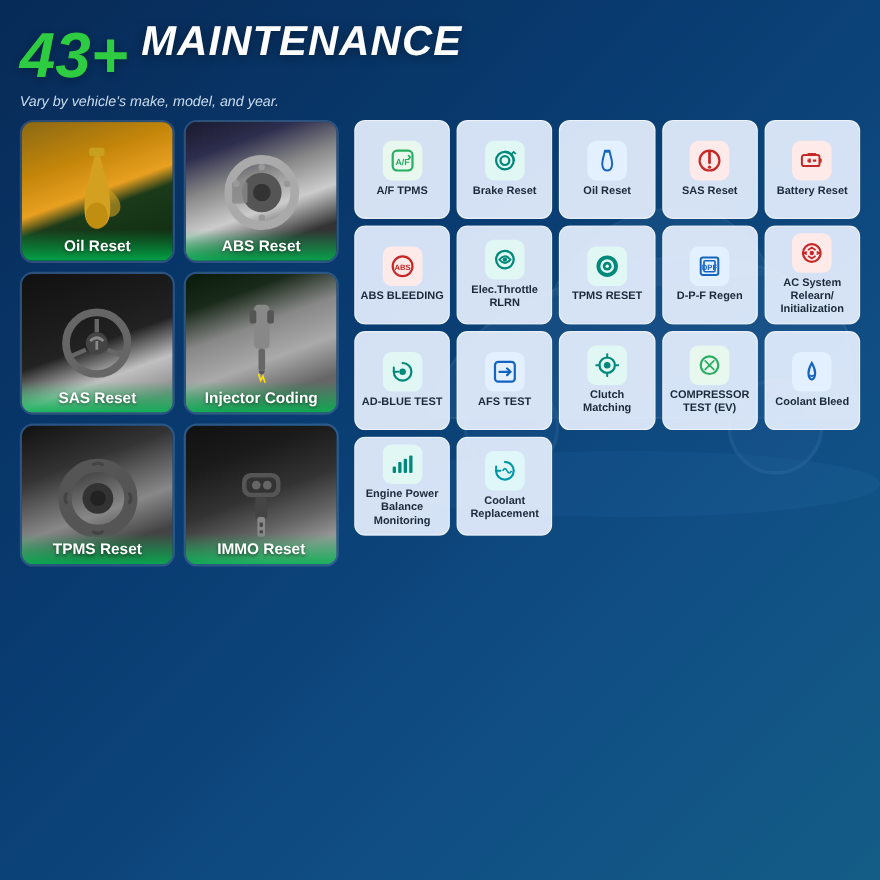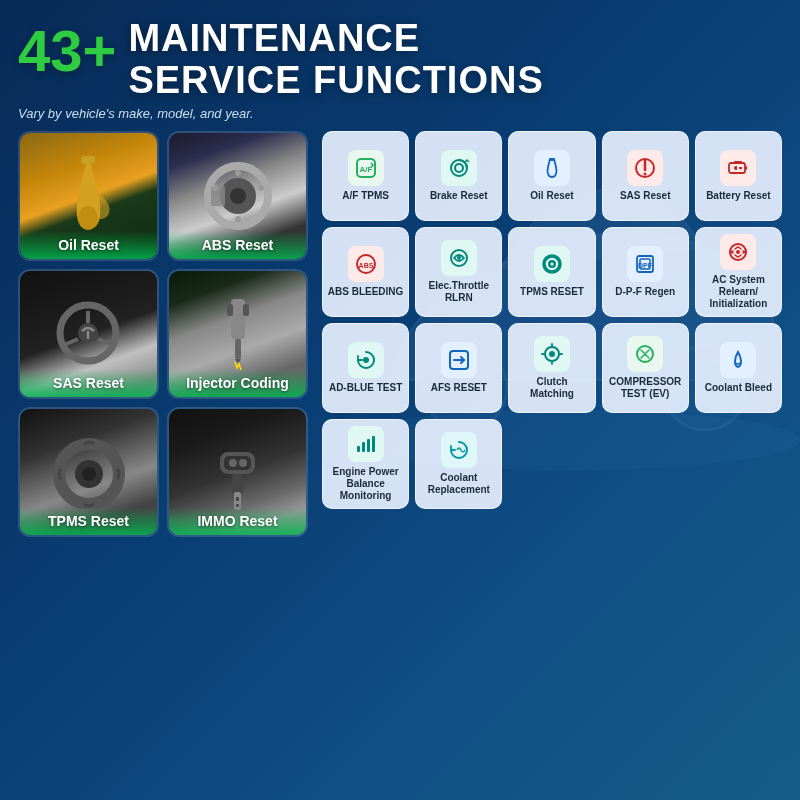--- a/index.html
+++ b/index.html
@@ -22,20 +22,21 @@
     .content {
       position: relative;
       z-index: 1;
       padding: 18px 18px 10px 18px;
     }
 
     .header {
       display: flex;
       align-items: flex-start;
       margin-bottom: 2px;
+      font-style: italic;
     }
 
     .number-badge {
       font-size: 58px;
       font-weight: 900;
       color: #2ecc40;
       line-height: 1;
       margin-right: 12px;
       margin-top: 4px;
       text-shadow: 0 2px 8px rgba(0,0,0,0.3);
@@ -202,21 +203,20 @@
   <circle cx="395" cy="268" r="42" fill="rgba(80,140,200,0.4)" stroke="rgba(150,200,255,0.5)" stroke-width="3"></circle>
   <circle cx="395" cy="268" r="28" fill="rgba(50,100,160,0.4)"></circle>
 </svg>
 
 <div class="content">
 
   <div class="header">
     <div class="number-badge">43+</div>
     <div class="title-block">
       <div class="title-main">MAINTENANCE</div>
-      <div class="title-main">SERVICE FUNCTIONS</div>
     </div>
   </div>
   <div class="subtitle">Vary by vehicle's make, model, and year.</div>
 
   <div class="main-layout">
 
     <div class="left-panel">
 
       <div class="photo-card">
         <div class="photo-bg oil-reset-photo">
@@ -444,21 +444,21 @@
       </div>
 
       <div class="func-card">
         <div class="func-icon icon-blue">
           <svg width="22" height="22" viewBox="0 0 22 22">
             <rect x="2" y="2" width="18" height="18" rx="3" fill="none" stroke="#1565c0" stroke-width="2"></rect>
             <line x1="6" y1="11" x2="16" y2="11" stroke="#1565c0" stroke-width="2" stroke-linecap="round"></line>
             <path d="M13 8 L16 11 L13 14" stroke="#1565c0" stroke-width="2" fill="none" stroke-linecap="round" stroke-linejoin="round"></path>
           </svg>
         </div>
-        <div class="func-label">AFS RESET</div>
+        <div class="func-label">AFS TEST</div>
       </div>
 
       <div class="func-card">
         <div class="func-icon icon-teal">
           <svg width="22" height="22" viewBox="0 0 22 22">
             <circle cx="11" cy="11" r="7" fill="none" stroke="#00897b" stroke-width="2"></circle>
             <circle cx="11" cy="11" r="3" fill="#00897b"></circle>
             <path d="M11 4 L11 1 M11 21 L11 18 M4 11 L1 11 M21 11 L18 11" stroke="#00897b" stroke-width="1.8" stroke-linecap="round"></path>
           </svg>
         </div>

